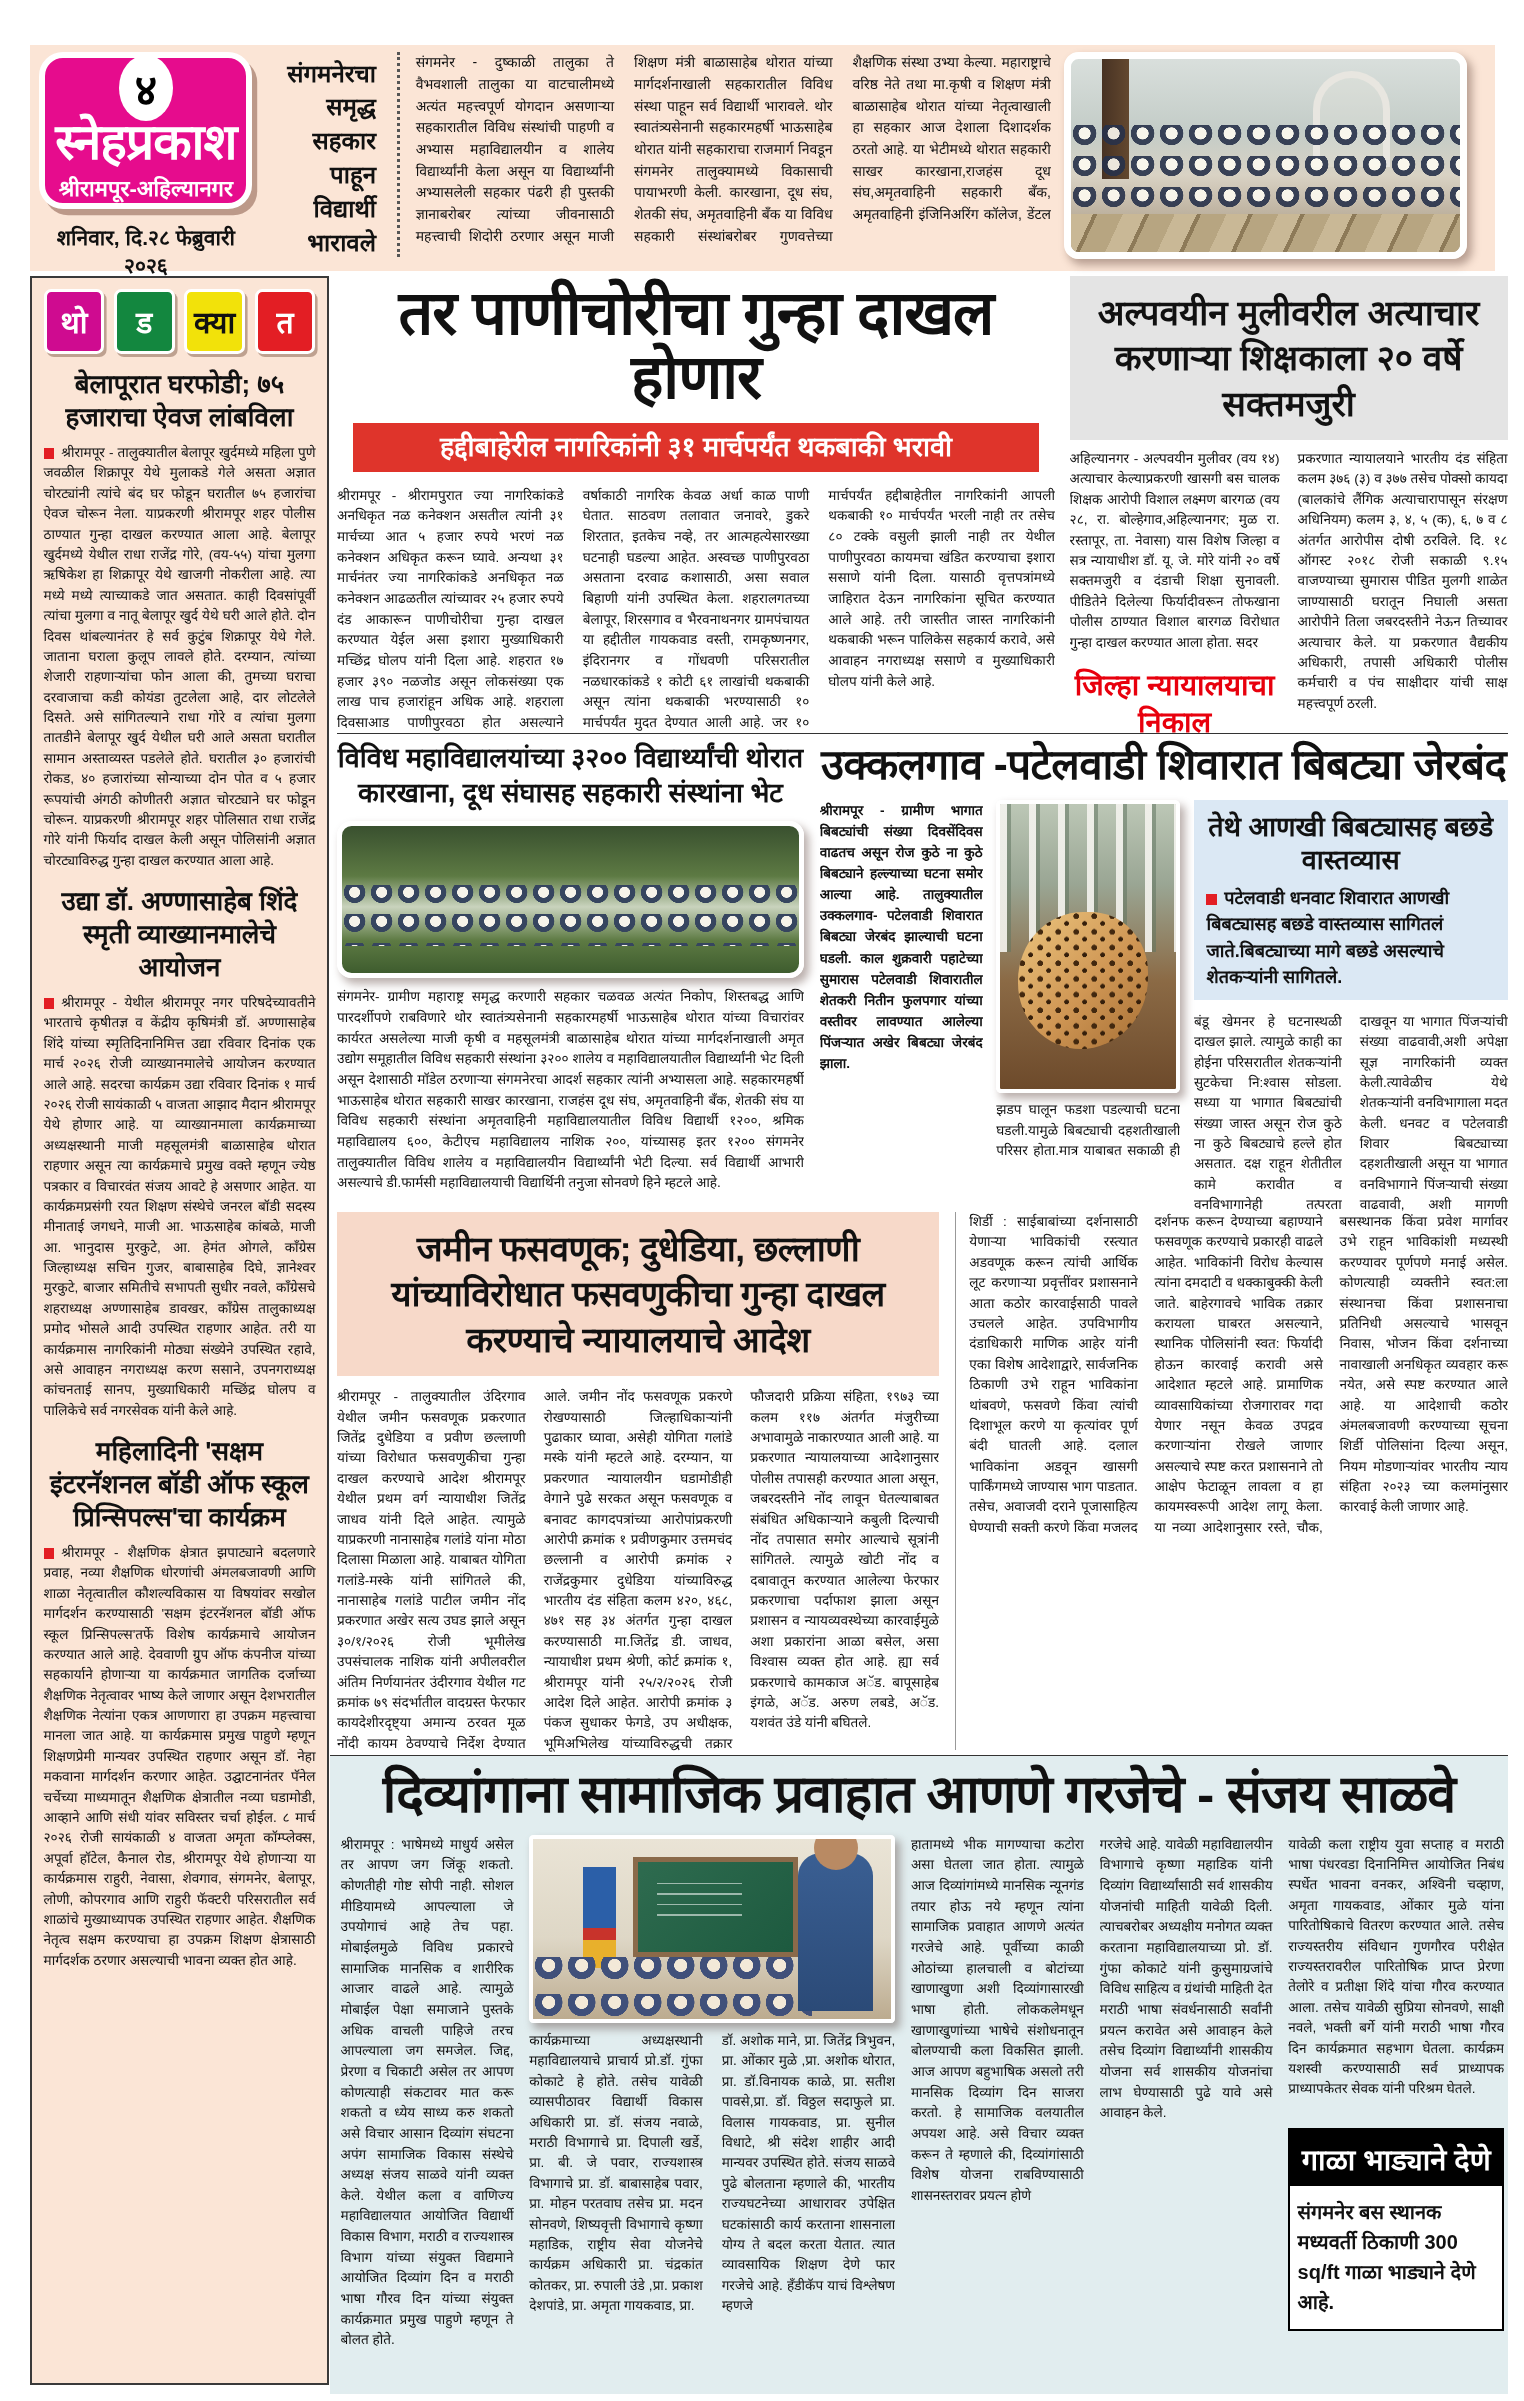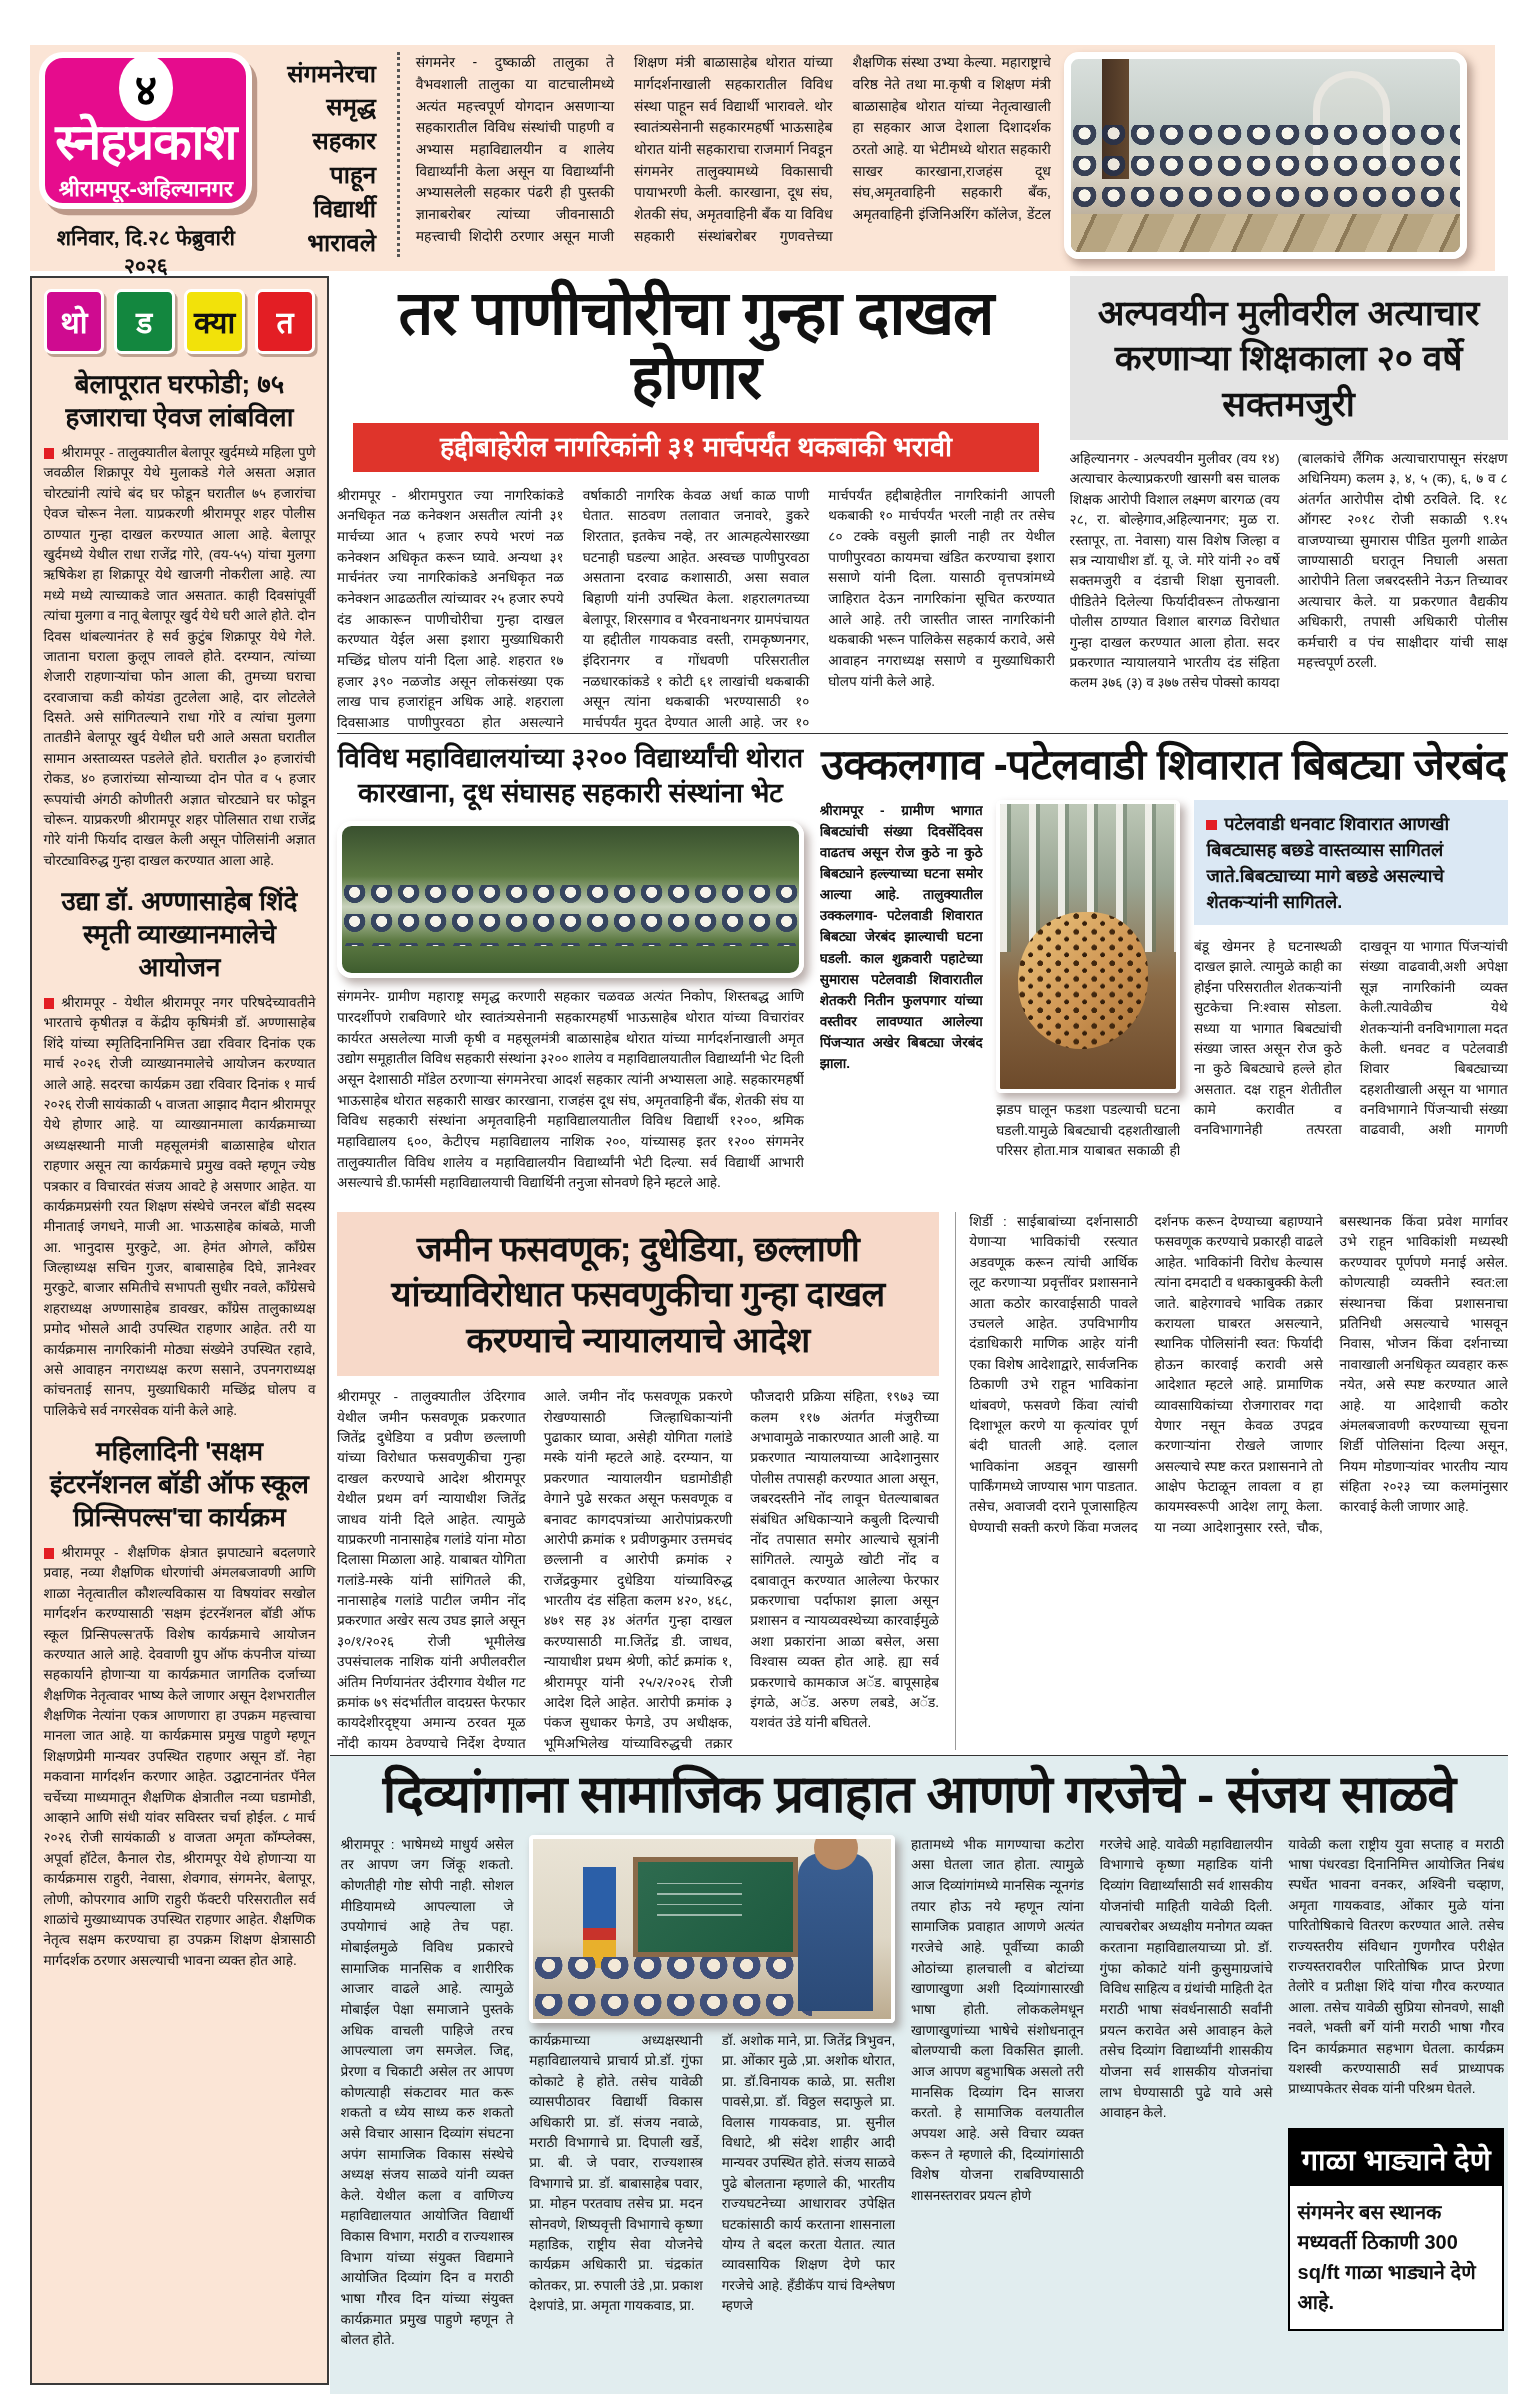--- a/index.html
+++ b/index.html
@@ -160,20 +160,24 @@
     <article class="main-story">
       <h1 class="main-headline">तर पाणीचोरीचा गुन्हा दाखल होणार</h1>
       <div class="red-bar">हद्दीबाहेरील नागरिकांनी ३१ मार्चपर्यंत थकबाकी भरावी</div>
       <div class="main-body jtext">श्रीरामपूर - श्रीरामपुरात ज्या नागरिकांकडे अनधिकृत नळ कनेक्शन असतील त्यांनी ३१ मार्चच्या आत ५ हजार रुपये भरणं नळ कनेक्शन अधिकृत करून घ्यावे. अन्यथा ३१ मार्चनंतर ज्या नागरिकांकडे अनधिकृत नळ कनेक्शन आढळतील त्यांच्यावर २५ हजार रुपये दंड आकारून पाणीचोरीचा गुन्हा दाखल करण्यात येईल असा इशारा मुख्याधिकारी मच्छिंद्र घोलप यांनी दिला आहे. शहरात १७ हजार ३९० नळजोड असून लोकसंख्या एक लाख पाच हजारांहून अधिक आहे. शहराला दिवसाआड पाणीपुरवठा होत असल्याने वर्षाकाठी नागरिक केवळ अर्धा काळ पाणी घेतात. साठवण तलावात जनावरे, डुकरे शिरतात, इतकेच नव्हे, तर आत्महत्येसारख्या घटनाही घडल्या आहेत. अस्वच्छ पाणीपुरवठा असताना दरवाढ कशासाठी, असा सवाल बिहाणी यांनी उपस्थित केला. शहरालगतच्या बेलापूर, शिरसगाव व भैरवनाथनगर ग्रामपंचायत या हद्दीतील गायकवाड वस्ती, रामकृष्णनगर, इंदिरानगर व गोंधवणी परिसरातील नळधारकांकडे १ कोटी ६१ लाखांची थकबाकी असून त्यांना थकबाकी भरण्यासाठी १० मार्चपर्यंत मुदत देण्यात आली आहे. जर १० मार्चपर्यंत हद्दीबाहेतील नागरिकांनी आपली थकबाकी १० मार्चपर्यंत भरली नाही तर तसेच ८० टक्के वसुली झाली नाही तर येथील पाणीपुरवठा कायमचा खंडित करण्याचा इशारा ससाणे यांनी दिला. यासाठी वृत्तपत्रांमध्ये जाहिरात देऊन नागरिकांना सूचित करण्यात आले आहे. तरी जास्तीत जास्त नागरिकांनी थकबाकी भरून पालिकेस सहकार्य करावे, असे आवाहन नगराध्यक्ष ससाणे व मुख्याधिकारी घोलप यांनी केले आहे.</div>
     </article>
 
     <article class="court-story">
       <div class="court-head">अल्पवयीन मुलीवरील अत्याचार करणाऱ्या शिक्षकाला २० वर्षे सक्तमजुरी</div>
       <div class="court-body">
         <span>अहिल्यानगर - अल्पवयीन मुलीवर (वय १४) अत्याचार केल्याप्रकरणी खासगी बस चालक शिक्षक आरोपी विशाल लक्ष्मण बारगळ (वय २८, रा. बोल्हेगाव,अहिल्यानगर; मुळ रा. रस्तापूर, ता. नेवासा) यास विशेष जिल्हा व सत्र न्यायाधीश डॉ. यू. जे. मोरे यांनी २० वर्षे सक्तमजुरी व दंडाची शिक्षा सुनावली. पीडितेने दिलेल्या फिर्यादीवरून तोफखाना पोलीस ठाण्यात विशाल बारगळ विरोधात गुन्हा दाखल करण्यात आला होता. सदर</span>
+        <div class="court-badge">
+          <div>जिल्हा न्यायालयाचा</div>
+          <div>निकाल</div>
+        </div>
         <span>प्रकरणात न्यायालयाने भारतीय दंड संहिता कलम ३७६ (३) व ३७७ तसेच पोक्सो कायदा (बालकांचे लैंगिक अत्याचारापासून संरक्षण अधिनियम) कलम ३, ४, ५ (क), ६, ७ व ८ अंतर्गत आरोपीस दोषी ठरविले. दि. १८ ऑगस्ट २०१८ रोजी सकाळी ९.१५ वाजण्याच्या सुमारास पीडित मुलगी शाळेत जाण्यासाठी घरातून निघाली असता आरोपीने तिला जबरदस्तीने नेऊन तिच्यावर अत्याचार केले. या प्रकरणात वैद्यकीय अधिकारी, तपासी अधिकारी पोलीस कर्मचारी व पंच साक्षीदार यांची साक्ष महत्त्वपूर्ण ठरली.</span>
       </div>
     </article>
   </section>
 
   <section class="band-mid">
     <article class="college-story">
       <h2 class="sec-headline">विविध महाविद्यालयांच्या ३२०० विद्यार्थ्यांची थोरात कारखाना, दूध संघासह सहकारी संस्थांना भेट</h2>
       <div class="photo college-photo">
         <div class="cp-people"></div>
@@ -187,20 +191,21 @@
         <div class="leo-colA">श्रीरामपूर - ग्रामीण भागात बिबट्यांची संख्या दिवसेंदिवस वाढतच असून रोज कुठे ना कुठे बिबट्याने हल्ल्याच्या घटना समोर आल्या आहे. तालुक्यातील उक्कलगाव- पटेलवाडी शिवारात बिबट्या जेरबंद झाल्याची घटना घडली. काल शुक्रवारी पहाटेच्या सुमारास पटेलवाडी शिवारातील शेतकरी नितीन फुलपगार यांच्या वस्तीवर लावण्यात आलेल्या पिंजऱ्यात अखेर बिबट्या जेरबंद झाला.</div>
         <div class="leo-colB">
           <div class="photo leopard-photo">
             <div class="cage"></div>
             <div class="leopard"></div>
           </div>
           <div class="leo-underphoto">झडप घालून फडशा पडल्याची घटना घडली.यामुळे बिबट्याची दहशतीखाली परिसर होता.मात्र याबाबत सकाळी ही घटना लक्षात आली.</div>
         </div>
         <div class="leo-colC">
           <div class="leo-box">
+            <div class="leo-box-head">तेथे आणखी बिबट्यासह बछडे वास्तव्यास</div>
             <div class="leo-box-body"><span class="bullet"></span><span>पटेलवाडी धनवाट शिवारात आणखी बिबट्यासह बछडे वास्तव्यास सागितलं जाते.बिबट्याच्या मागे बछडे असल्याचे शेतकऱ्यांनी सागितले.</span></div>
           </div>
           <div class="leo-colC-text">बंडू खेमनर हे घटनास्थळी दाखल झाले. त्यामुळे काही का होईना परिसरातील शेतकऱ्यांनी सुटकेचा नि:श्वास सोडला. सध्या या भागात बिबट्यांची संख्या जास्त असून रोज कुठे ना कुठे बिबट्याचे हल्ले होत असतात. दक्ष राहून शेतीतील कामे करावीत व वनविभागानेही तत्परता दाखवून या भागात पिंजऱ्यांची संख्या वाढवावी,अशी अपेक्षा सूज्ञ नागरिकांनी व्यक्त केली.त्यावेळीच येथे शेतकऱ्यांनी वनविभागाला मदत केली. धनवट व पटेलवाडी शिवार बिबट्याच्या दहशतीखाली असून या भागात वनविभागाने पिंजऱ्याची संख्या वाढवावी, अशी मागणी परिसरातील नागरिकांनी केली आहे.</div>
         </div>
       </div>
     </article>
   </section>
 
   <section class="band-land">
     <article class="land-story">

